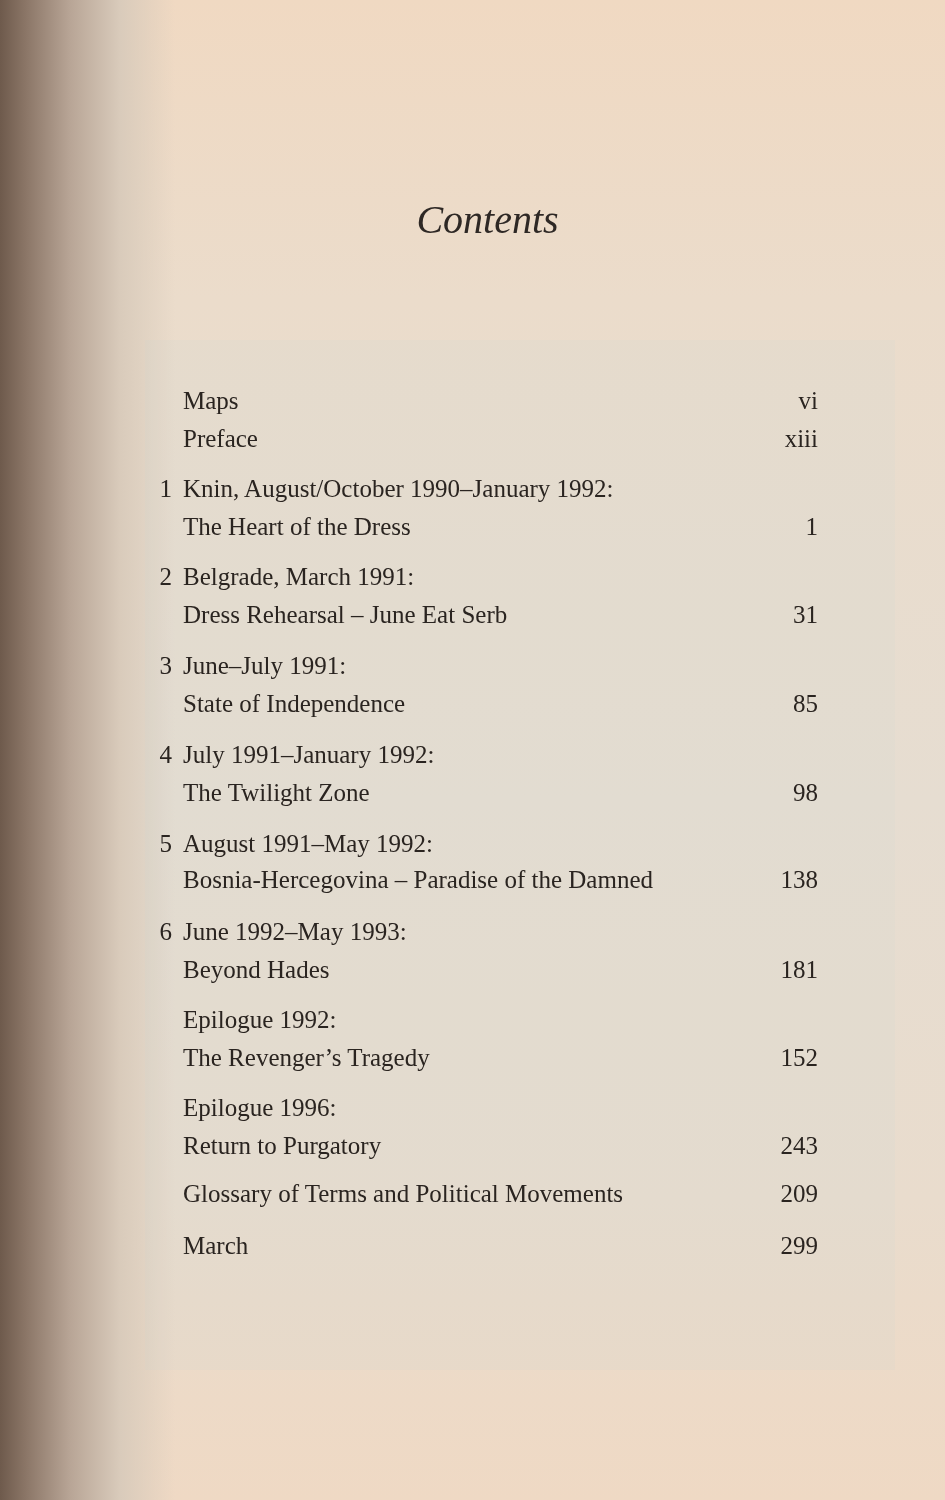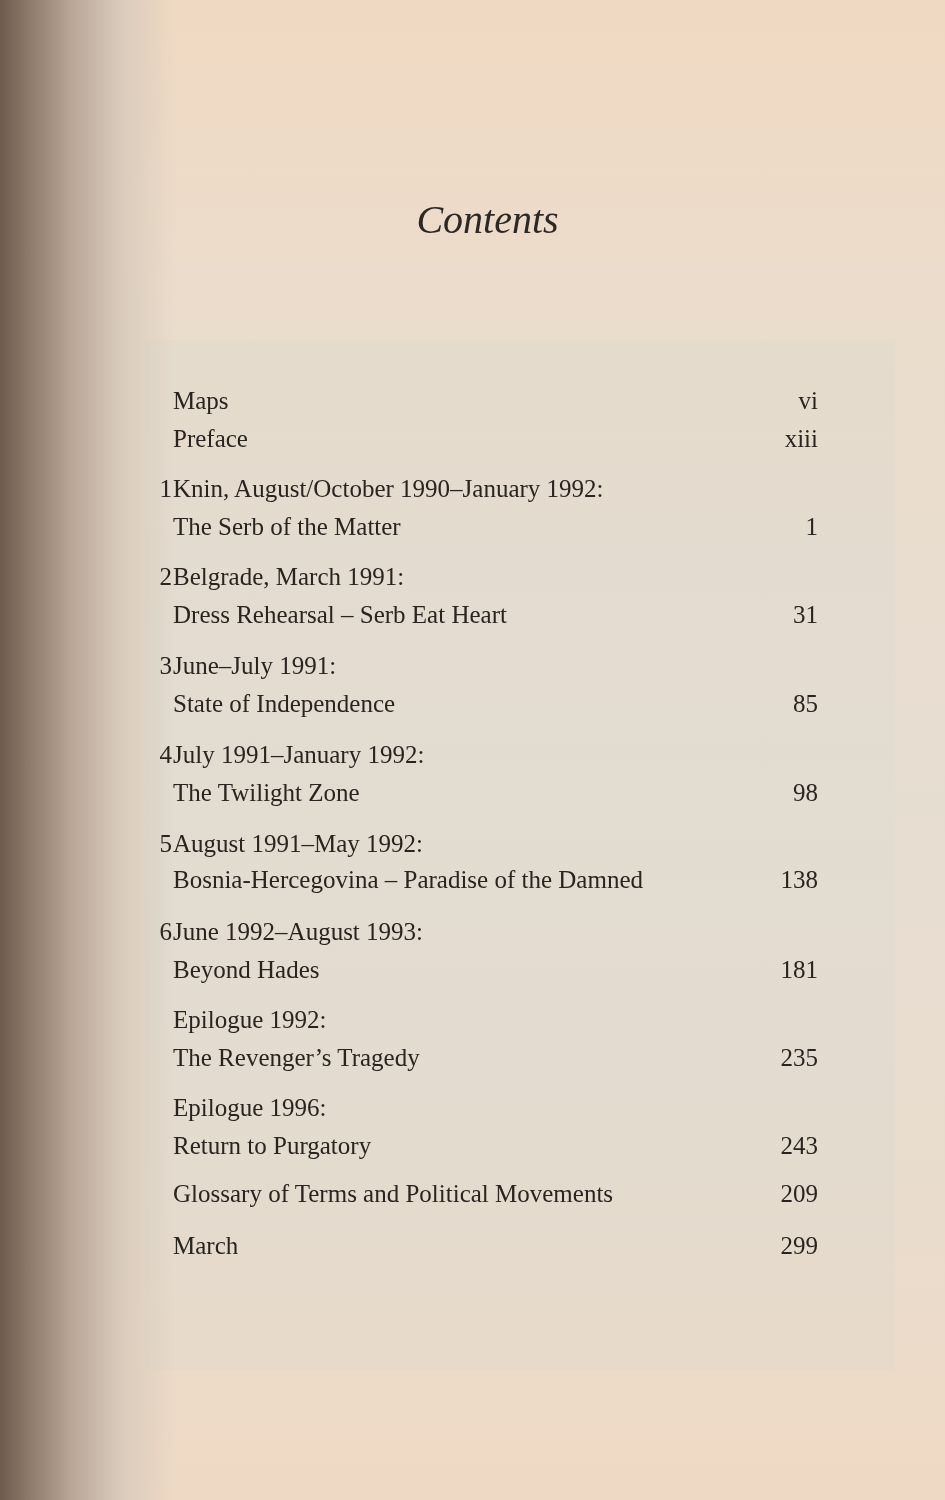--- a/index.html
+++ b/index.html
@@ -20,21 +20,21 @@
       position: absolute; left: 145px; top: 340px; width: 750px; height: 1030px;
       background: rgba(200, 210, 215, 0.12);
     }
     .title {
       position: absolute; left: 0; width: 975px; top: 196px;
       text-align: center; font-style: italic; font-size: 40px;
       color: #2e2825;
     }
     .entry { position: absolute; left: 0; width: 945px; font-size: 25px; line-height: 30px; }
     .num { position: absolute; left: 150px; width: 22px; text-align: right; }
-    .line { position: absolute; left: 173px; }
+    .line { position: absolute; left: 183px; }
     .page-no { position: absolute; right: 127px; }
   </style>
 </head>
 <body>
 
 <div class="page">
   <div class="ghost"></div>
 
   <div class="title">Contents</div>
 
@@ -46,30 +46,30 @@
   <div class="entry" style="top:424px">
     <span class="line">Preface</span>
     <span class="page-no">xiii</span>
   </div>
 
   <div class="entry" style="top:474px">
     <span class="num">1</span>
     <span class="line">Knin, August/October 1990–January 1992:</span>
   </div>
   <div class="entry" style="top:512px">
-    <span class="line">The Serb of the Matter</span>
+    <span class="line">The Heart of the Dress</span>
     <span class="page-no">1</span>
   </div>
 
   <div class="entry" style="top:562px">
     <span class="num">2</span>
     <span class="line">Belgrade, March 1991:</span>
   </div>
   <div class="entry" style="top:600px">
-    <span class="line">Dress Rehearsal – Serb Eat Heart</span>
+    <span class="line">Dress Rehearsal – June Eat Serb</span>
     <span class="page-no">31</span>
   </div>
 
   <div class="entry" style="top:651px">
     <span class="num">3</span>
     <span class="line">June–July 1991:</span>
   </div>
   <div class="entry" style="top:689px">
     <span class="line">State of Independence</span>
     <span class="page-no">85</span>
@@ -88,33 +88,33 @@
     <span class="num">5</span>
     <span class="line">August 1991–May 1992:</span>
   </div>
   <div class="entry" style="top:865px">
     <span class="line">Bosnia-Hercegovina – Paradise of the Damned</span>
     <span class="page-no">138</span>
   </div>
 
   <div class="entry" style="top:917px">
     <span class="num">6</span>
-    <span class="line">June 1992–August 1993:</span>
+    <span class="line">June 1992–May 1993:</span>
   </div>
   <div class="entry" style="top:955px">
     <span class="line">Beyond Hades</span>
     <span class="page-no">181</span>
   </div>
 
   <div class="entry" style="top:1005px">
     <span class="line">Epilogue 1992:</span>
   </div>
   <div class="entry" style="top:1043px">
     <span class="line">The Revenger’s Tragedy</span>
-    <span class="page-no">235</span>
+    <span class="page-no">152</span>
   </div>
 
   <div class="entry" style="top:1093px">
     <span class="line">Epilogue 1996:</span>
   </div>
   <div class="entry" style="top:1131px">
     <span class="line">Return to Purgatory</span>
     <span class="page-no">243</span>
   </div>
 

